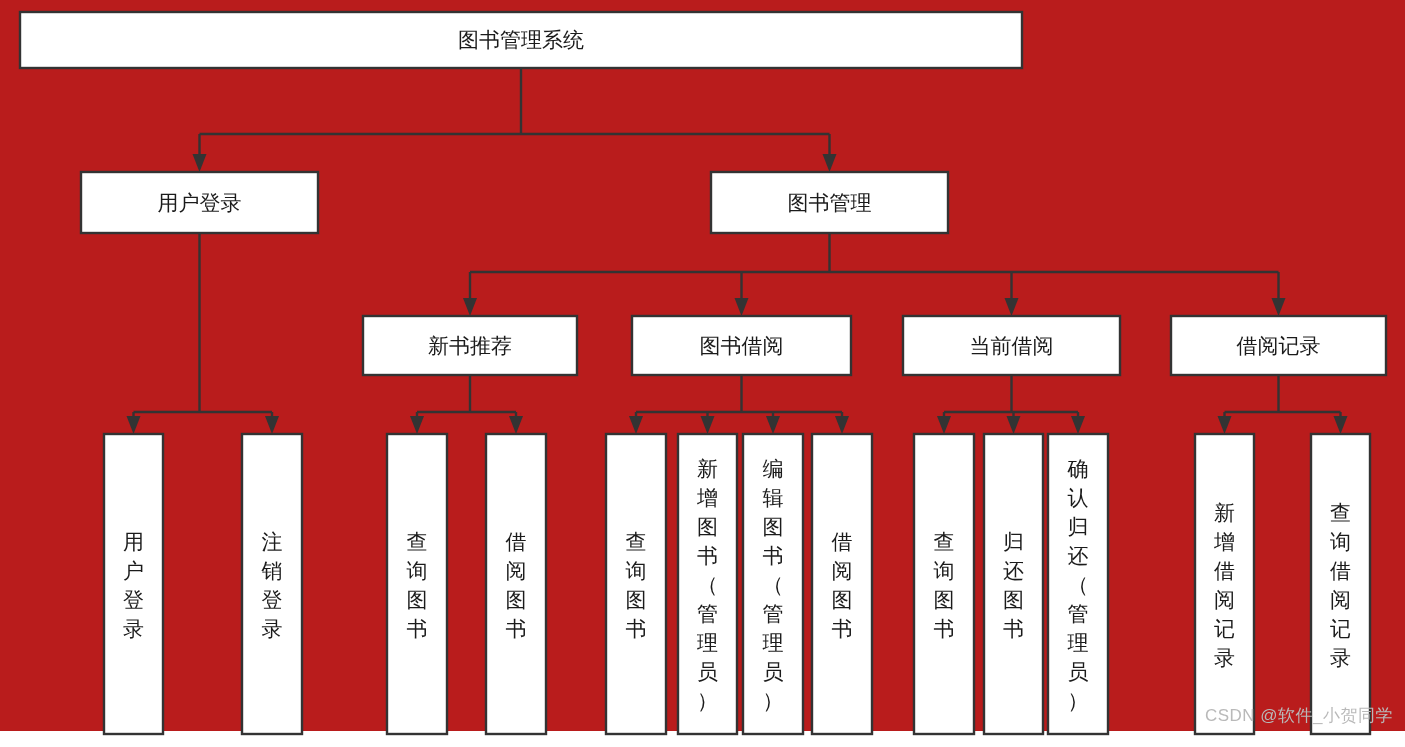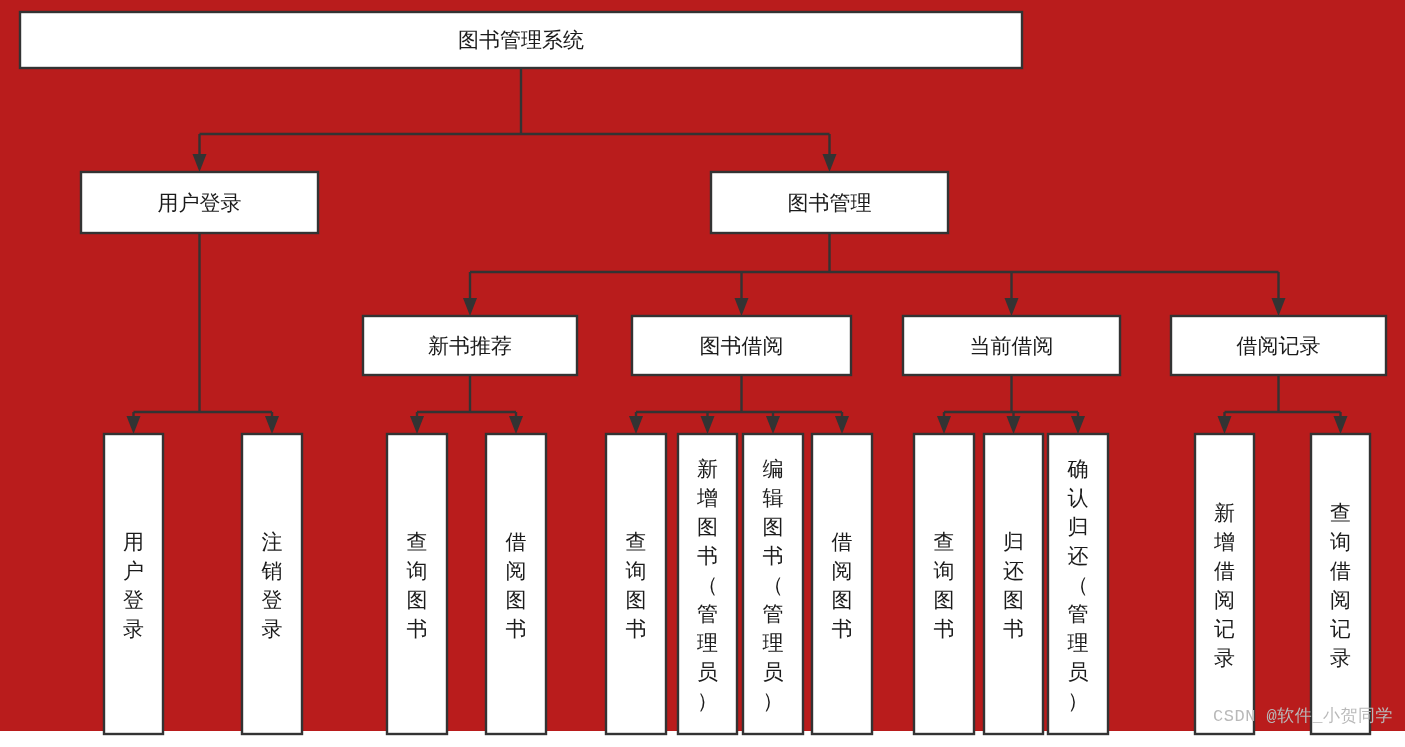--- a/index.html
+++ b/index.html
@@ -50,21 +50,21 @@
   .node-label-vertical {
     fill: #1b1b1b;
     font-family: "DejaVu Sans", "Liberation Sans", sans-serif;
     font-size: 21px;
     text-anchor: middle;
   }
   .watermark {
     position: absolute;
     right: 12px;
     bottom: 4px;
-    font-family: Liberation Mono, monospace;
+    font-family: Liberation Sans, sans-serif;
     font-size: 17px;
     color: #b9b9b9;
     letter-spacing: 0.5px;
     white-space: nowrap;
     pointer-events: none;
   }
 </style>
 </head>
 <body>
 

